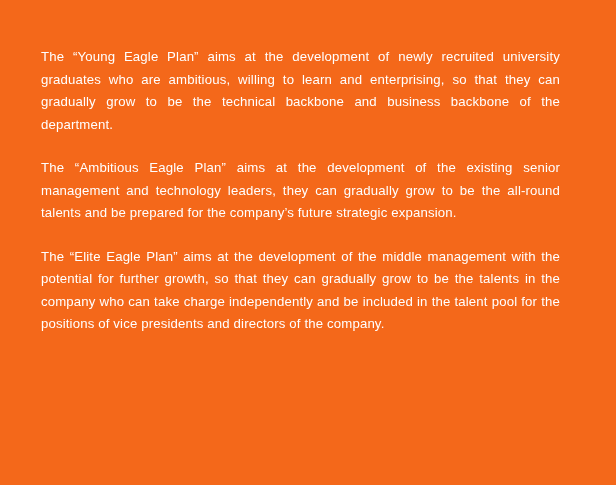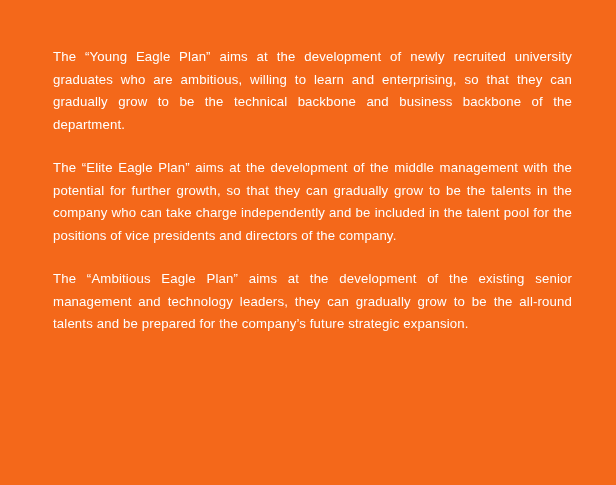--- a/index.html
+++ b/index.html
@@ -15,21 +15,21 @@
   }
   .page {
     position: relative;
     width: 616px;
     height: 485px;
     background: #F4681A;
     box-sizing: border-box;
   }
   .content {
     position: absolute;
-    left: 53px;
+    left: 41px;
     top: 46px;
     width: 519px;
   }
   .para {
     color: #FFFFFF;
     font-size: 13.2px;
     line-height: 22.5px;
     text-align: justify;
     text-justify: inter-word;
     margin: 0 0 21px 0;
@@ -38,16 +38,16 @@
   .para:last-child {
     margin-bottom: 0;
   }
 </style>
 </head>
 <body>
 
 <div class="page">
   <div class="content">
     <p class="para">The “Young Eagle Plan” aims at the development of newly recruited university graduates who are ambitious, willing to learn and enterprising, so that they can gradually grow to be the technical backbone and business backbone of the department.</p>
+    <p class="para">The “Ambitious Eagle Plan” aims at the development of the existing senior management and technology leaders, they can gradually grow to be the all-round talents and be prepared for the company’s future strategic expansion.</p>
     <p class="para">The “Elite Eagle Plan” aims at the development of the middle management with the potential for further growth, so that they can gradually grow to be the talents in the company who can take charge independently and be included in the talent pool for the positions of vice presidents and directors of the company.</p>
-    <p class="para">The “Ambitious Eagle Plan” aims at the development of the existing senior management and technology leaders, they can gradually grow to be the all-round talents and be prepared for the company’s future strategic expansion.</p>
   </div>
 </div>
 
 </body></html>

